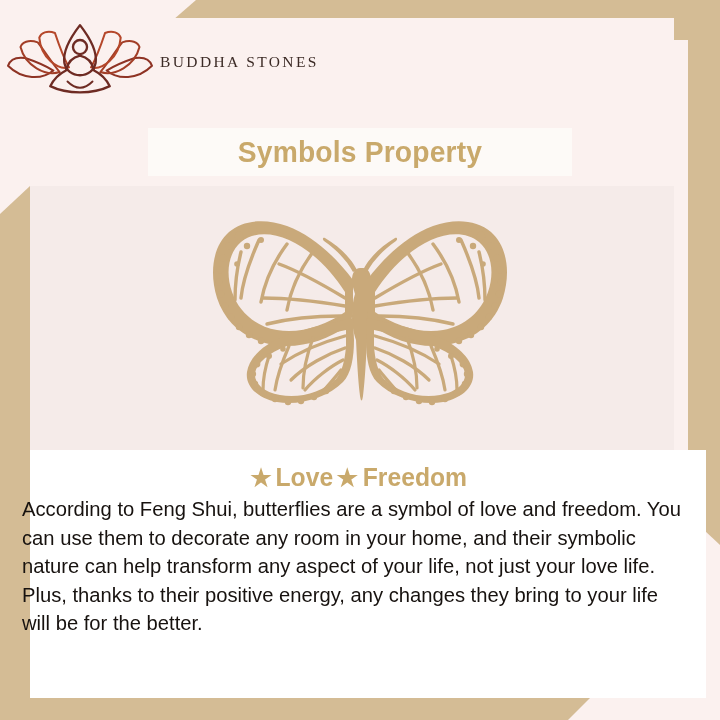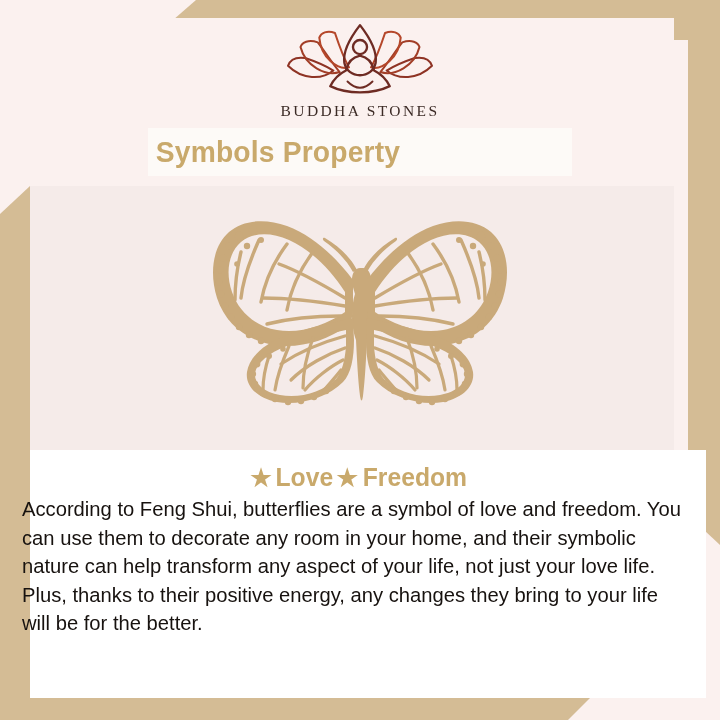--- a/index.html
+++ b/index.html
@@ -48,35 +48,35 @@
     background:#F5EBE9;
   }
   .surface-bottom{
     position:absolute; left:30px; top:450px; right:14px; bottom:22px;
     background:#FFFFFF;
   }
 
   
   .logo-wrap{
     position:absolute; left:0; right:0; top:22px;
-    display:flex; flex-direction:column; align-items:center;
+    display:flex; flex-direction:row; align-items:center;
   }
   .logo-mark{ width:160px; height:72px; display:block; }
   .logo-text{
     margin-top:8px;
     font-family:"Liberation Serif", serif;
     font-size:15.5px; letter-spacing:2.4px;
     color:#3B2A25; font-weight:400;
   }
 
   
   .title-banner{
     position:absolute; left:148px; top:128px; width:424px; height:48px;
     background:#FDFAF7;
-    display:flex; align-items:center; 
+    display:flex; align-items:center; justify-content:center;
   }
   .title-text{
     font-family:"Liberation Sans Narrow","Liberation Sans",sans-serif;
     font-weight:bold; font-size:30px; color:#C9A96B;
     letter-spacing:0.2px; transform:scaleX(0.94); transform-origin:center;
     white-space:nowrap;
   }
 
   
   .butterfly-wrap{

